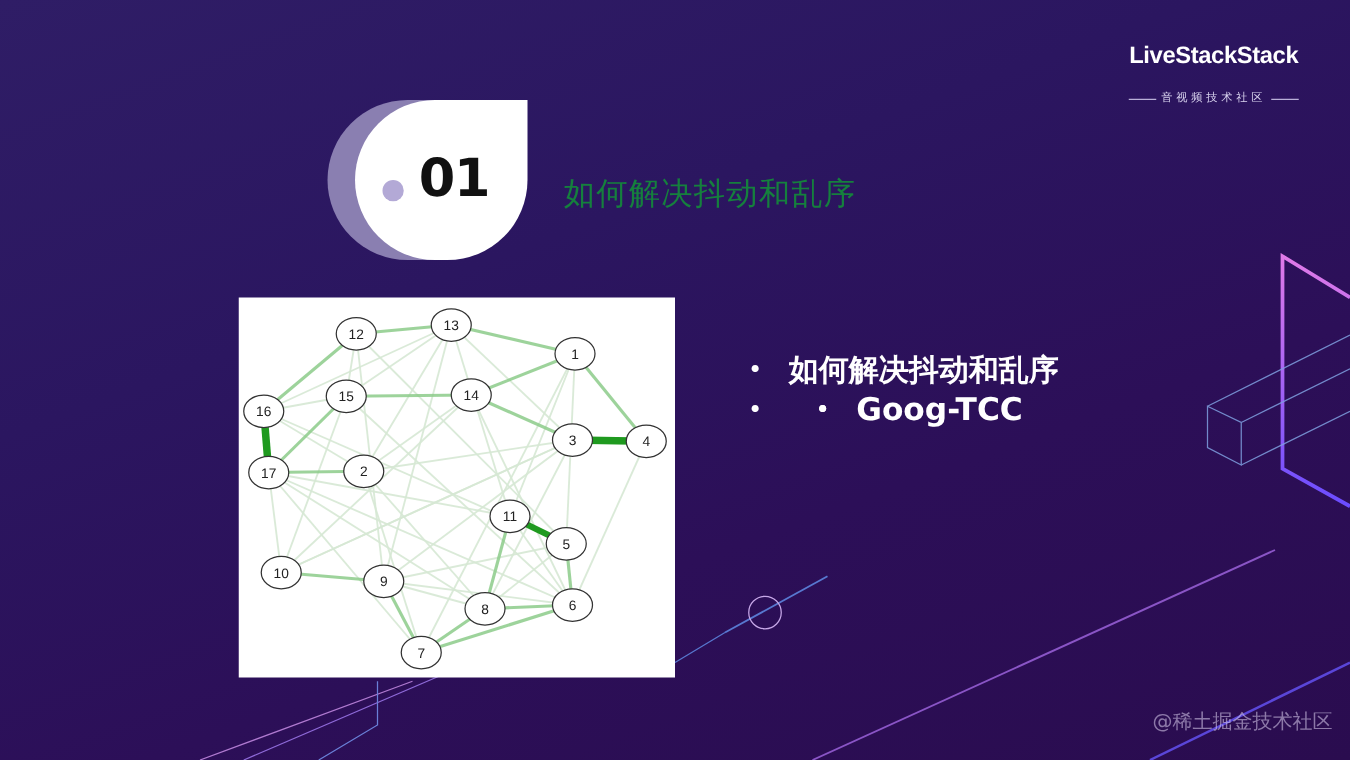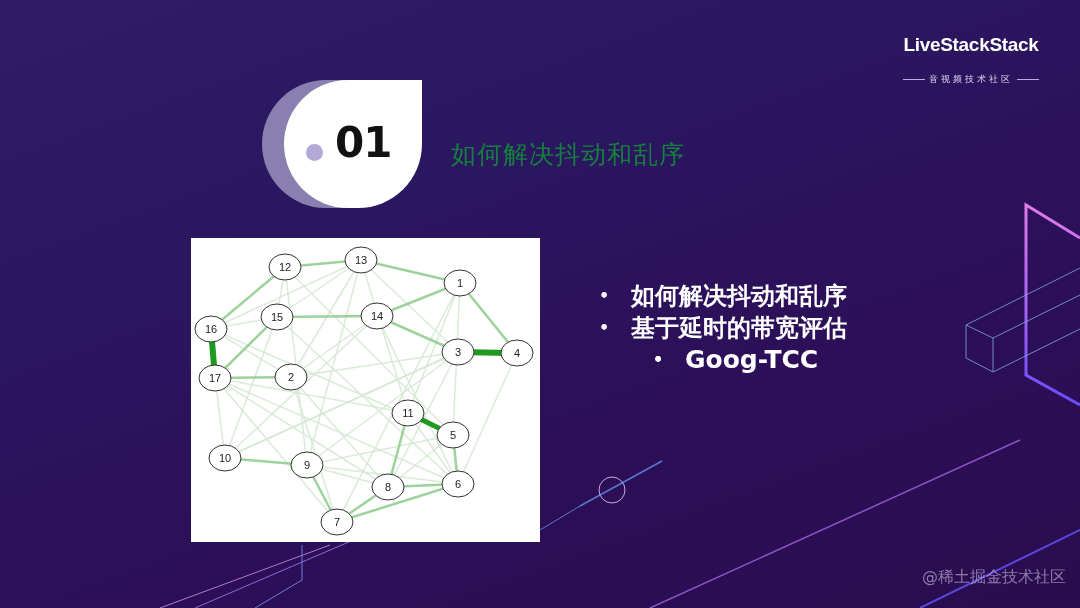--- a/index.html
+++ b/index.html
@@ -220,18 +220,18 @@
         <g>
           <ellipse cx="24" cy="140" rx="16" ry="13" fill="#ffffff" stroke="#333" stroke-width="1"></ellipse>
           <text x="24" y="144" text-anchor="middle" font-size="11" font-family="&quot;Liberation Sans&quot;, sans-serif" fill="#222">17</text>
         </g>
       </g>
   </svg>
 </div>
 
 <div class="bullets">
   <div class="bullet lvl1"><span class="dot">•</span><span>如何解决抖动和乱序</span></div>
-  <div class="bullet lvl1"><span class="dot">•</span><span>基于延时的带宽评估</span></div>
+  <div class="bullet lvl1"><span class="dot">•</span></div>
   <div class="bullet lvl2"><span class="dot">•</span></div>
   <div class="bullet lvl2"><span class="dot">•</span><span>Goog-TCC</span></div>
 </div>
 
 <div class="watermark">@稀土掘金技术社区</div>
 
 </body></html>

